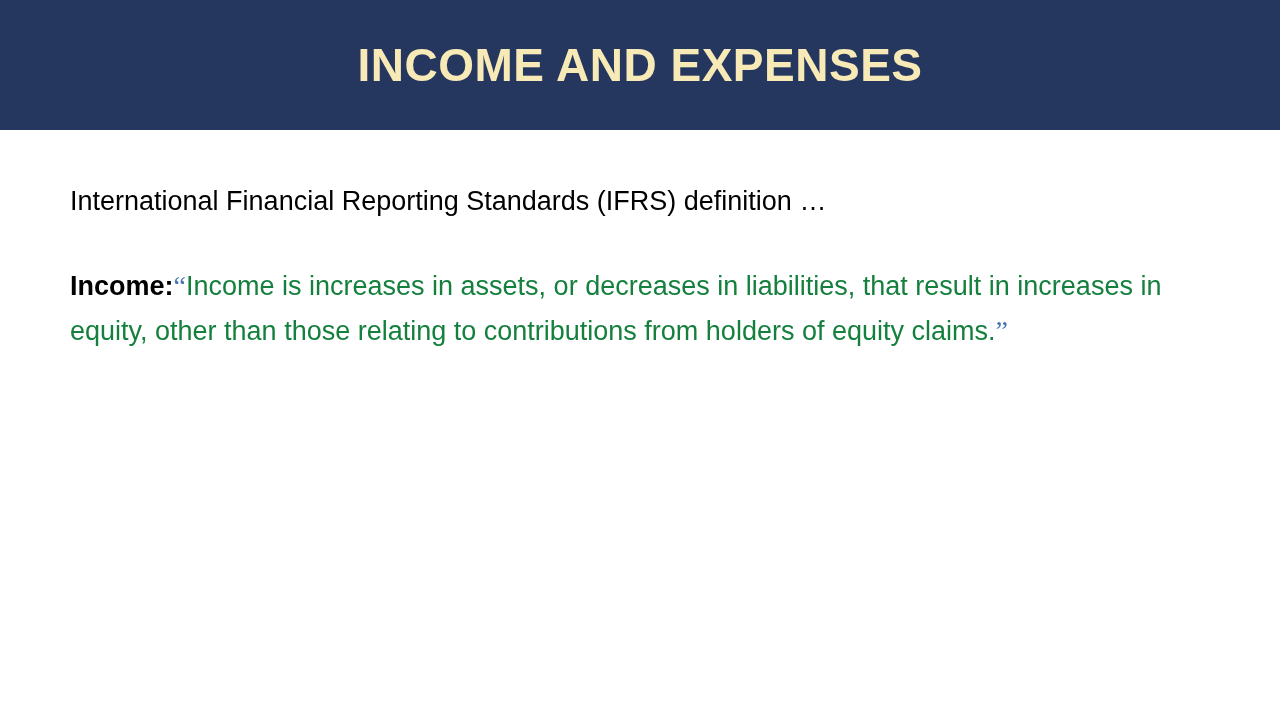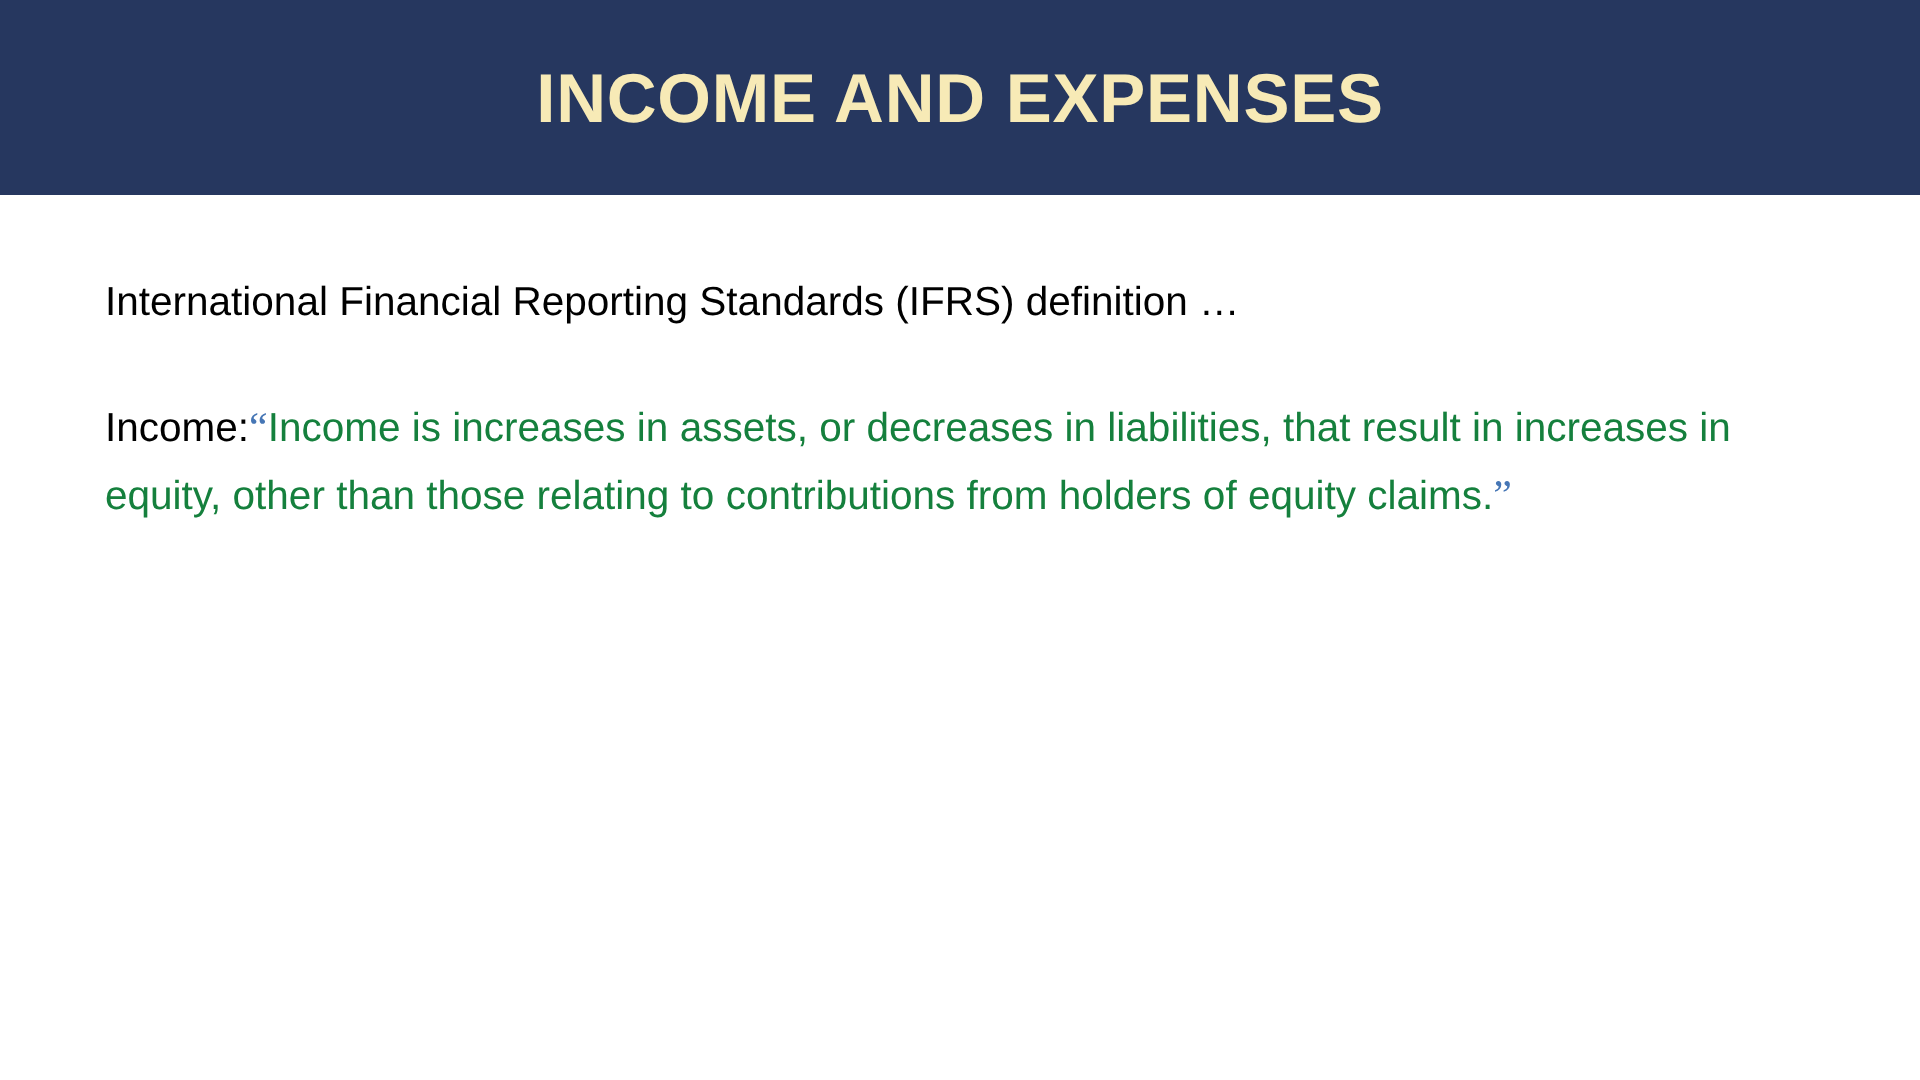--- a/index.html
+++ b/index.html
@@ -56,21 +56,21 @@
     height: 44px;
   }
   .definition {
     font-size: 27px;
     line-height: 1.62;
     font-family: "Liberation Sans", sans-serif;
     color: #4676b5;
   }
   .def-label {
     color: #000000;
-    font-weight: normal;
+    font-weight: bold;
   }
   .quote-mark {
     color: #4676b5;
     font-family: "Liberation Serif", serif;
     font-size: 28px;
   }
   .def-text {
     color: #15803d;
   }
 </style>

